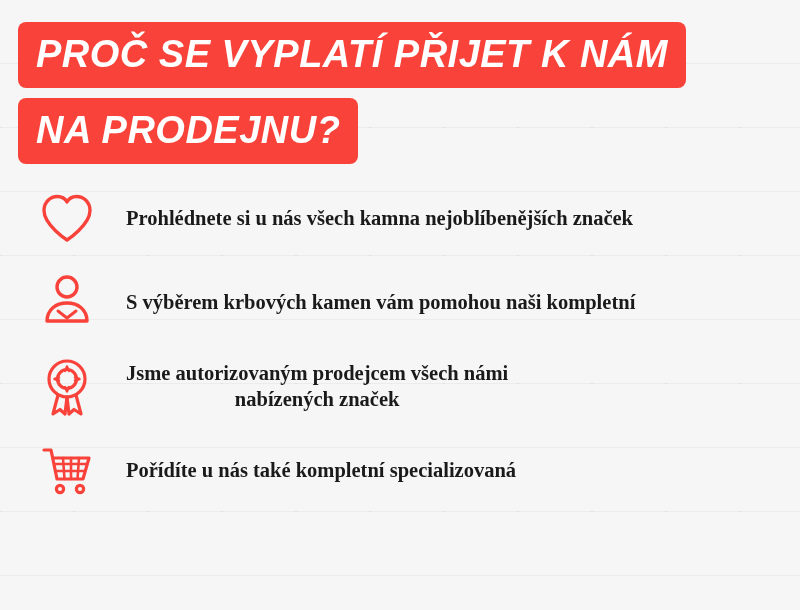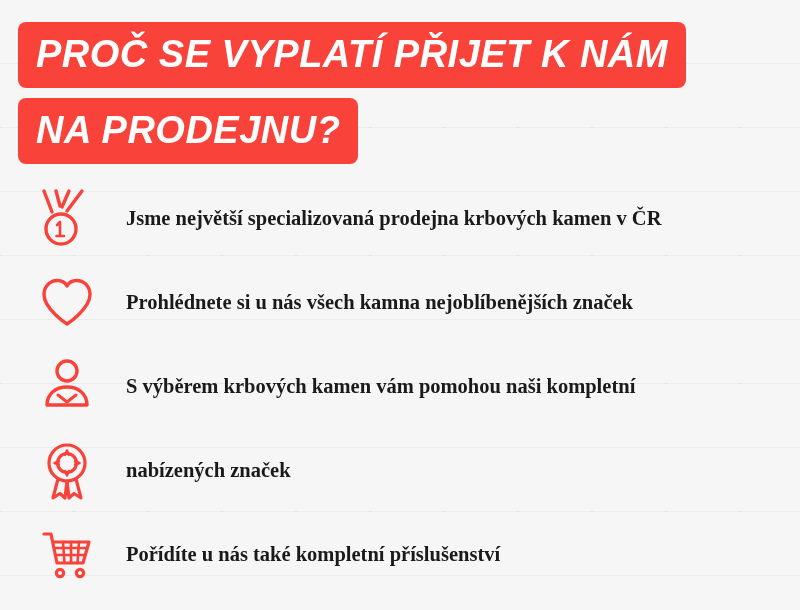--- a/index.html
+++ b/index.html
@@ -86,51 +86,37 @@
   .benefit-text {
     font-family: "Liberation Serif", serif;
     font-weight: bold;
     font-size: 20.5px;
     line-height: 1.28;
     color: #1a1a1a;
     padding-left: 22px;
   }
   .benefit-text .line2 {
     display: block;
+    text-align: center;
   }
 </style>
 </head>
 <body>
 
 <div class="bg-mesh"></div>
 
 <div class="content">
 
   <div class="headline">
     <div class="headline-line">PROČ SE VYPLATÍ PŘIJET K NÁM</div>
     <div class="headline-line">NA PRODEJNU?</div>
   </div>
 
   <div class="benefits">
 
-    <div class="benefit-row">
-      <div class="benefit-icon">
-        <svg width="62" height="64" viewBox="0 0 62 64" fill="none" stroke="#f9423a" stroke-width="3.4" stroke-linecap="round" stroke-linejoin="round">
-          <path d="M8 5 L16 26"></path>
-          <path d="M20 5 L24 20"></path>
-          <path d="M33 5 L26 21"></path>
-          <path d="M46 5 L31 25"></path>
-          <circle cx="25" cy="43" r="15"></circle>
-          <path d="M24 36 L21 39 M24 36 L24 50 M20.5 50 L28 50" stroke-width="2.6"></path>
-        </svg>
-      </div>
-      <div class="benefit-text">
-        <span>Jsme největší specializovaná prodejna krbových kamen v ČR</span>
-      </div>
-    </div>
 
     <div class="benefit-row">
       <div class="benefit-icon">
         <svg width="62" height="58" viewBox="0 0 62 58" fill="none" stroke="#f9423a" stroke-width="3.4" stroke-linecap="round" stroke-linejoin="round">
           <path d="M31 51 C31 51 8 36 8 21.5 C8 13 14.5 7.5 21.5 7.5 C26 7.5 29.3 10 31 13 C32.7 10 36 7.5 40.5 7.5 C47.5 7.5 54 13 54 21.5 C54 36 31 51 31 51 Z"></path>
         </svg>
       </div>
       <div class="benefit-text">
         <span>Prohlédnete si u nás všech kamna nejoblíbenějších značek</span>
       </div>
@@ -153,33 +139,34 @@
       <div class="benefit-icon">
         <svg width="62" height="64" viewBox="0 0 62 64" fill="none" stroke="#f9423a" stroke-width="3.2" stroke-linecap="round" stroke-linejoin="round">
           <circle cx="31" cy="25" r="18"></circle>
           <circle cx="31" cy="25" r="9.5"></circle>
           <path d="M31 12.5 L33 17 M31 12.5 L29 17 M43.5 25 L39 23.5 M43.5 25 L39 26.5 M31 37.5 L33 33 M31 37.5 L29 33 M18.5 25 L23 23.5 M18.5 25 L23 26.5" stroke-width="2.4"></path>
           <path d="M22 41 L17 60 L24 55.5 L29 60 L31 43"></path>
           <path d="M40 41 L45 60 L38 55.5 L33 60 L31 43"></path>
         </svg>
       </div>
       <div class="benefit-text">
+        <span>Jsme autorizovaným prodejcem všech námi</span>
         <span class="line2">nabízených značek</span>
       </div>
     </div>
 
     <div class="benefit-row">
       <div class="benefit-icon">
         <svg width="62" height="58" viewBox="0 0 62 58" fill="none" stroke="#f9423a" stroke-width="3.2" stroke-linecap="round" stroke-linejoin="round">
           <path d="M8 9 L15 9 L21 38 L47 38 L53 17 L17.5 17"></path>
           <path d="M19 23 L51 23 M20.5 30 L49 30" stroke-width="2.6"></path>
           <path d="M27 17 L28.5 38 M35 17 L35 38 M43 17 L41.5 38" stroke-width="2.6"></path>
           <circle cx="24" cy="48" r="3.6"></circle>
           <circle cx="44" cy="48" r="3.6"></circle>
         </svg>
       </div>
       <div class="benefit-text">
-        <span>Pořídíte u nás také kompletní příslušenství</span>
+        <span>Pořídíte u nás také kompletní specializovaná</span>
       </div>
     </div>
 
   </div>
 </div>
 
 </body></html>

